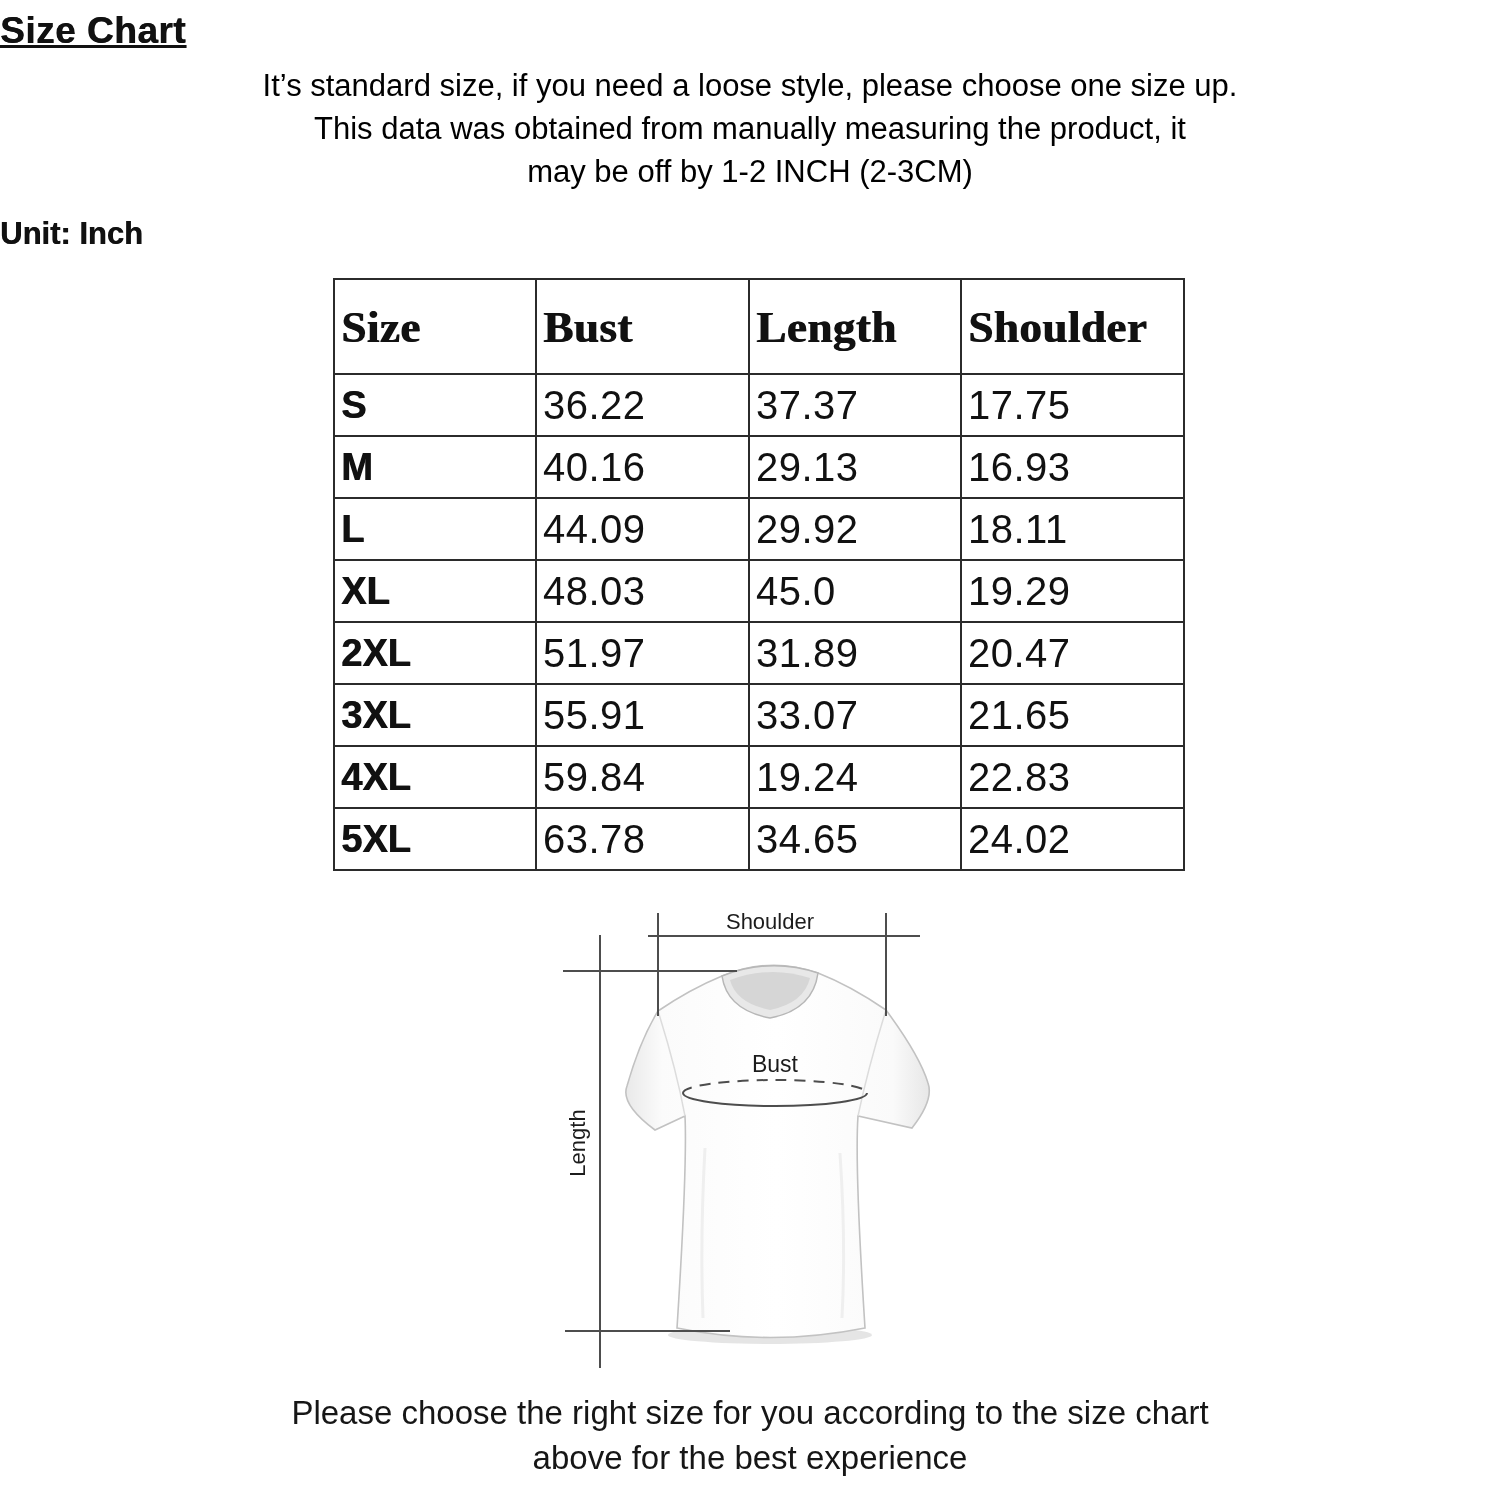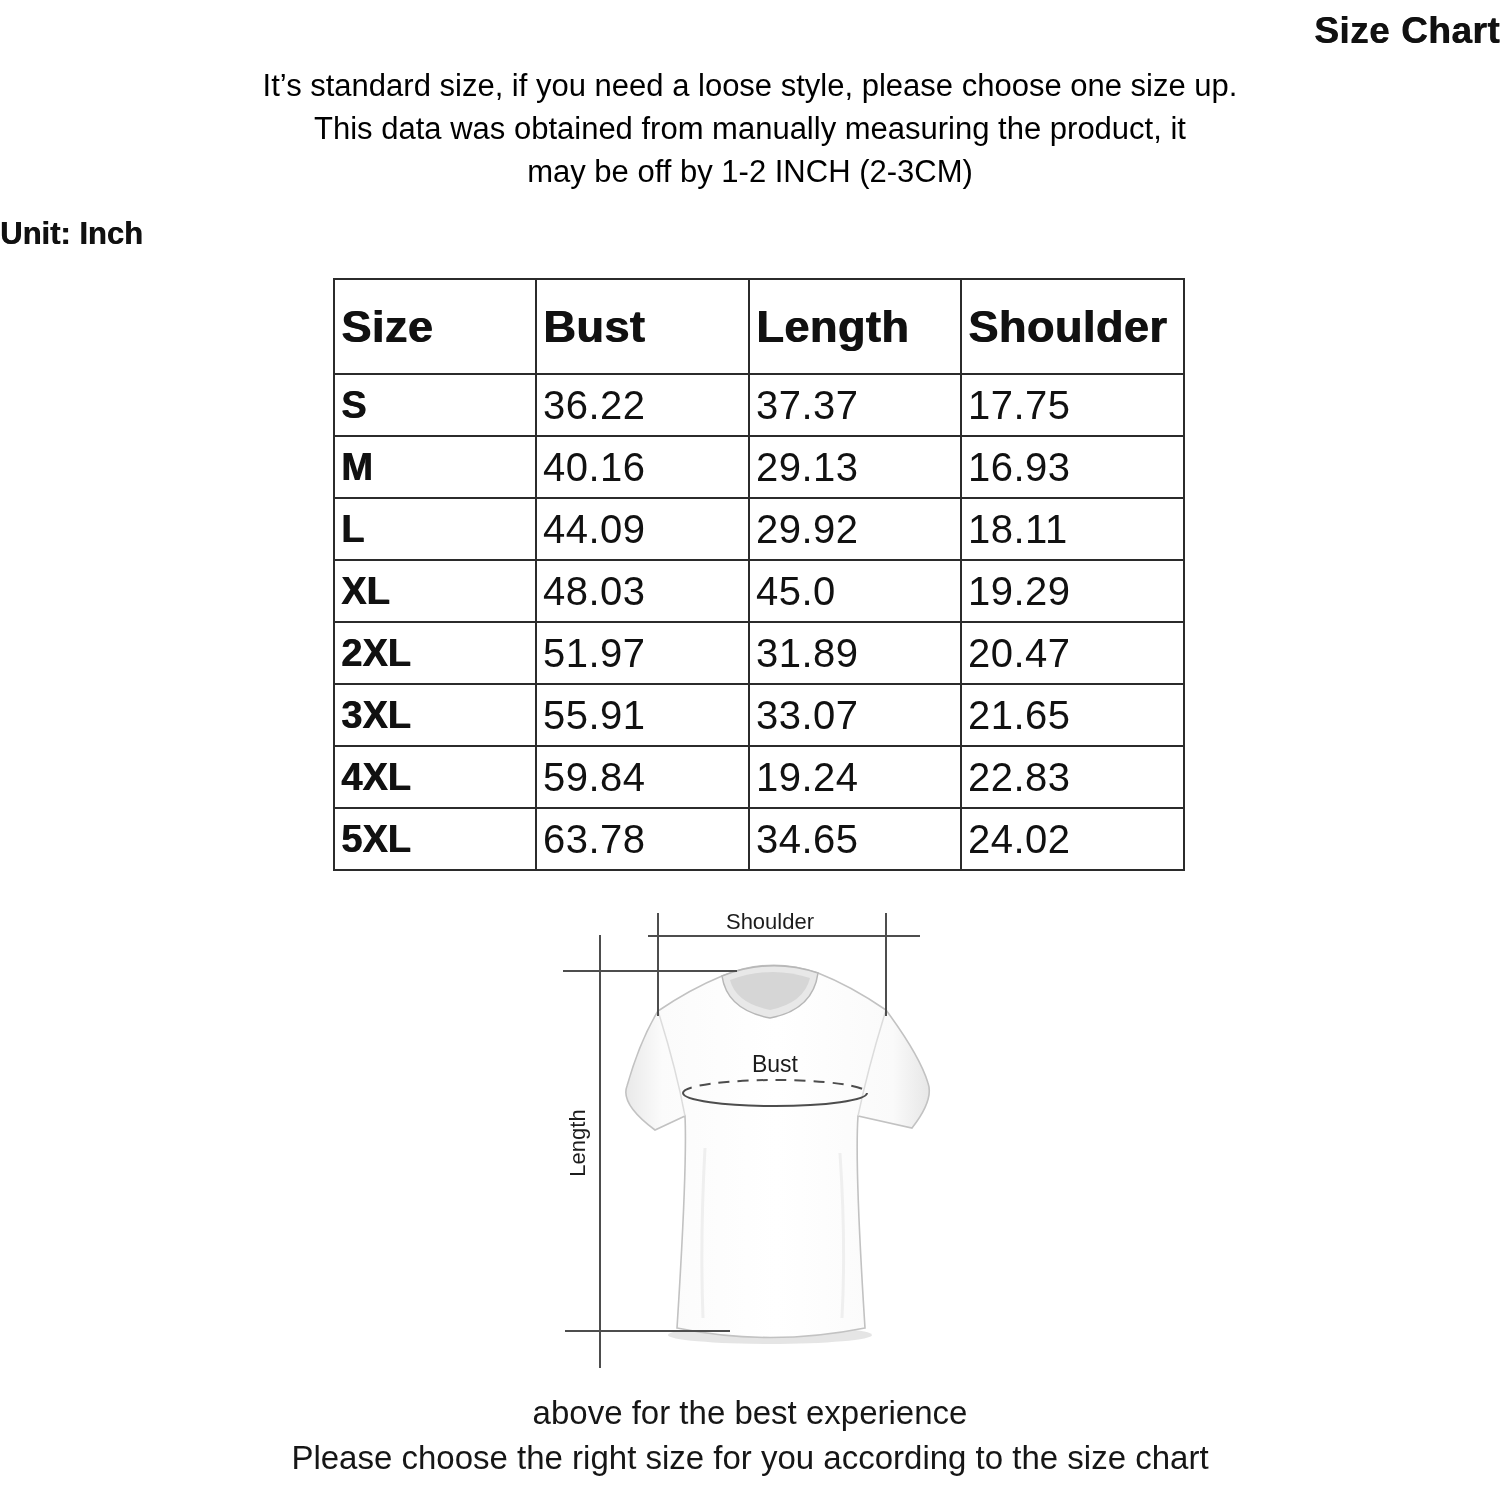--- a/index.html
+++ b/index.html
@@ -1,22 +1,23 @@
 <!DOCTYPE html>
 <html><head>
 <meta charset="utf-8">
 <style>
   html,body { margin:0; padding:0; background:#ffffff; }
   body { font-family:"Liberation Sans", sans-serif; color:#111; }
   .page { position:relative; width:1500px; height:1500px; background:#fff; overflow:hidden; }
 
   .title {
     position:absolute; top:10px; left:0; width:100%;
-    text-align:right; font-size:37px; font-weight:bold; letter-spacing:.5px;
+    text-align:left; font-size:37px; font-weight:bold; letter-spacing:.5px;
     text-shadow:.6px 0 currentColor;
+    text-decoration:underline;
   }
   .intro {
     position:absolute; top:64px; left:0; width:100%;
     text-align:center; font-size:31px; line-height:43px; color:#000000;
   }
   .unit {
     position:absolute; top:216px; left:0; width:100%;
     text-align:left; font-size:31px; font-weight:bold; text-shadow:.5px 0 currentColor;
   }
 
@@ -24,20 +25,21 @@
     position:absolute; left:333px; top:278px; width:850px;
     border-collapse:collapse; table-layout:fixed; background:#fff;
   }
   .size-table th, .size-table td {
     border:2px solid #2b2b2b; text-align:left; vertical-align:middle;
     padding:0 0 0 6px; overflow:hidden; white-space:nowrap;
   }
   .size-table th {
     height:93px; font-size:45px; font-weight:bold; letter-spacing:.5px;
     text-shadow:1px 0 currentColor;
+    font-family:Liberation Serif, serif;
   }
   .size-table td { height:60px; }
   .size-table td.size-cell { font-size:38px; font-weight:bold; text-shadow:.8px 0 currentColor; }
   .size-table td.num-cell  { font-size:40px; letter-spacing:.5px; }
 
   .diagram { position:absolute; left:555px; top:898px; width:380px; height:480px; }
   .diagram text { font-family:"Liberation Sans", sans-serif; fill:#1c1c1c; }
 
   .footer {
     position:absolute; top:1390px; left:0; width:100%;
@@ -181,17 +183,17 @@
       <path d="M128 195 A 92 13 0 0 1 312 195" stroke-dasharray="11 8"></path>
       <path d="M128 195 A 92 13 0 0 0 312 195"></path>
     </g>
 
     <text x="215" y="31" text-anchor="middle" font-size="22">Shoulder</text>
     <text x="220" y="174" text-anchor="middle" font-size="23">Bust</text>
     <text x="30" y="245" text-anchor="middle" font-size="22" transform="rotate(-90 30 245)">Length</text>
   </svg>
 
   <div class="footer">
+    <div>Please choose the right size for you according to the size chart</div>
     <div>above for the best experience</div>
-    <div>Please choose the right size for you according to the size chart</div>
   </div>
 
 </div>
 
 </body></html>

